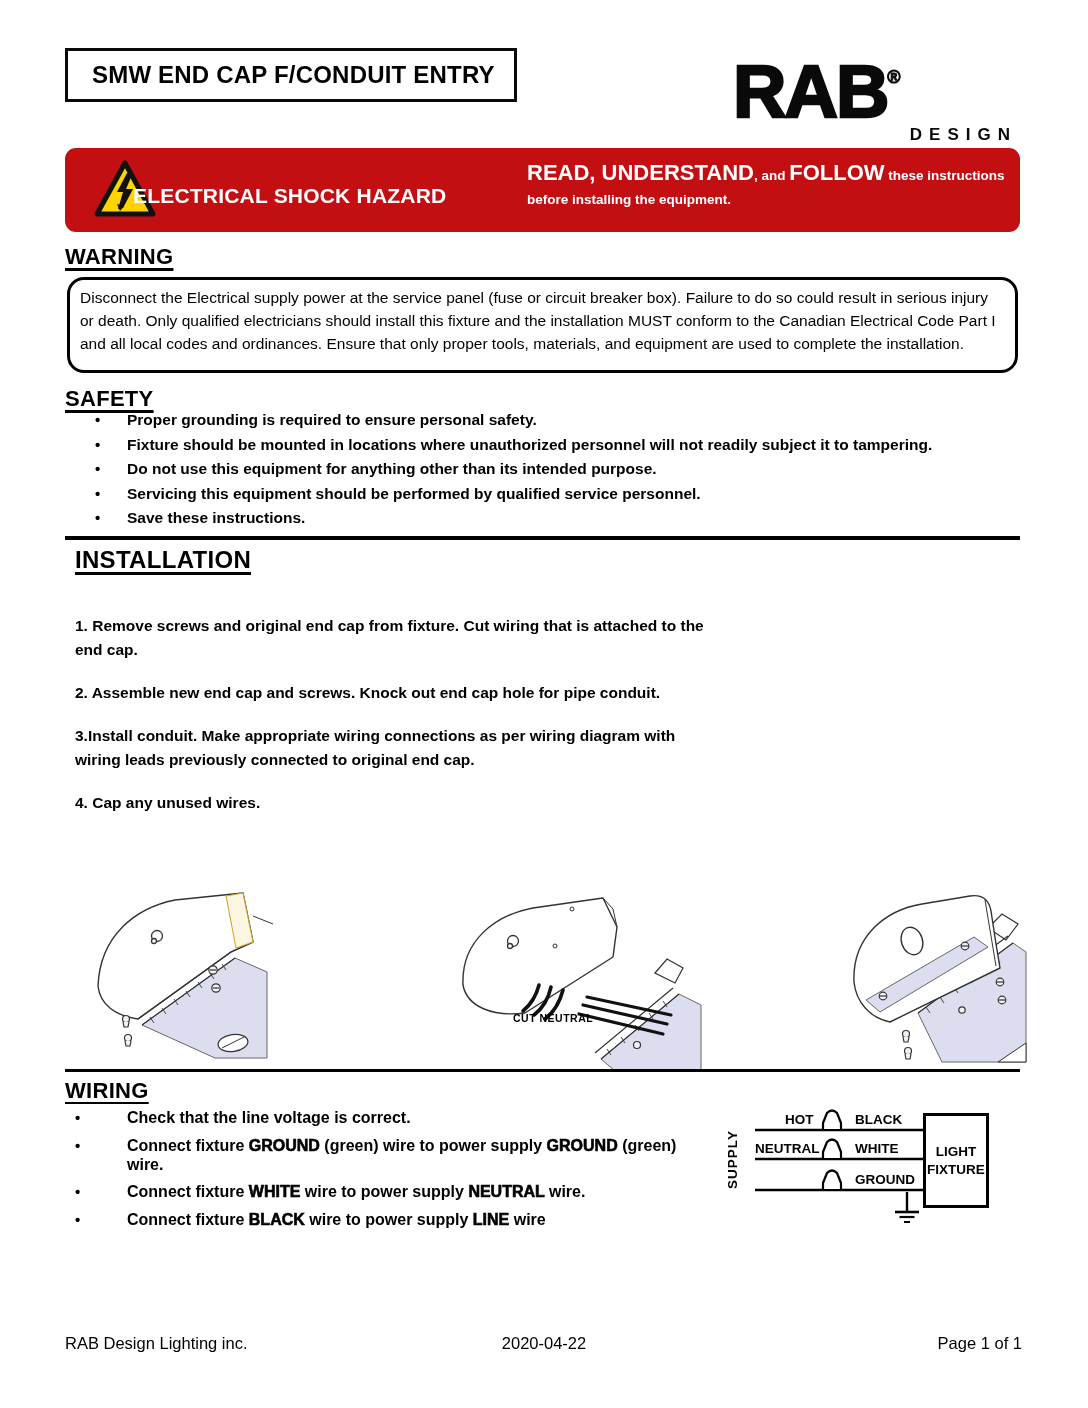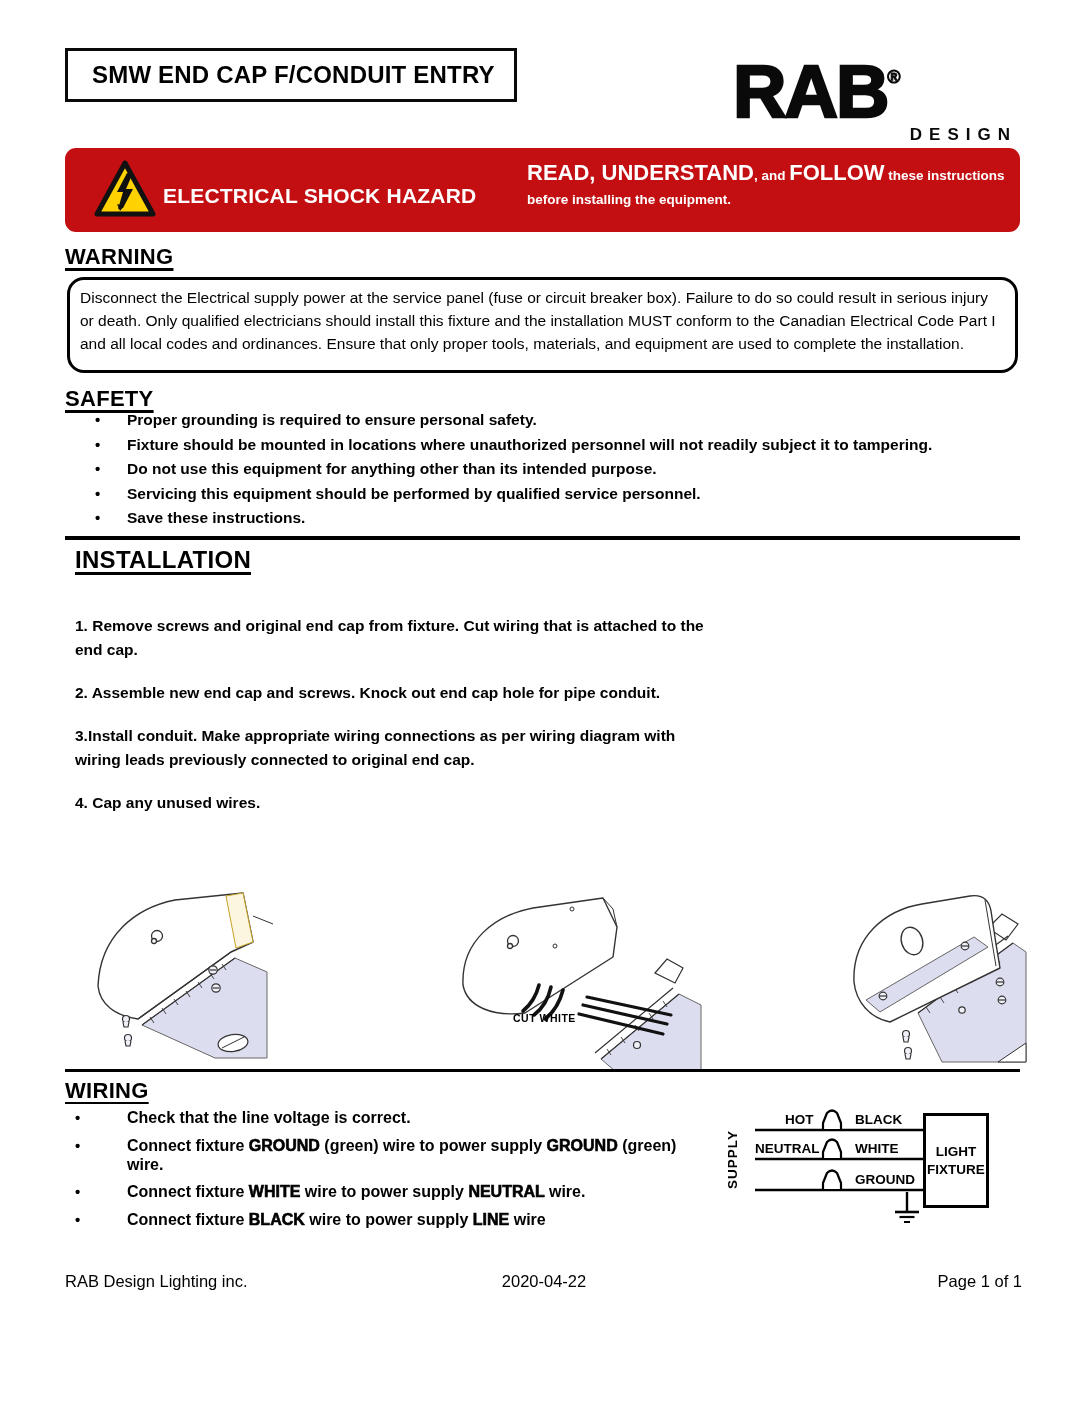--- a/index.html
+++ b/index.html
@@ -15,21 +15,21 @@
   .logo{left:733px;top:40px;width:290px;}
   .logo-main{font-weight:bold;font-size:74px;line-height:74px;letter-spacing:-2px;
              -webkit-text-stroke:2.5px #0a0a0a;color:#0a0a0a;white-space:nowrap;}
   .logo-reg{font-size:18px;-webkit-text-stroke:1px #0a0a0a;vertical-align:34px;letter-spacing:0;}
   .logo-sub{font-weight:bold;font-size:17px;letter-spacing:7px;color:#0a0a0a;
             text-align:right;margin-top:-4px;padding-right:6px;}
 
   
   .banner{left:65px;top:148px;width:955px;height:84px;background:#C40F12;border-radius:11px;color:#fff;}
   .tri{left:28px;top:11px;}
-  .banner-label{left:98px;top:0;height:96px;display:flex;align-items:center;
+  .banner-label{left:68px;top:0;height:96px;display:flex;align-items:center;
                 font-weight:bold;font-size:21px;letter-spacing:.2px;}
   .banner-right{left:462px;top:12px;width:485px;line-height:26px;}
   .b-big{font-weight:bold;font-size:22px;}
   .b-small{font-weight:bold;font-size:13.5px;}
   .banner-right .line2{display:block;font-weight:bold;font-size:13.5px;line-height:16px;margin-top:3px;}
 
   
   .h{font-weight:bold;font-size:22px;letter-spacing:.3px;text-decoration:underline;
      text-decoration-thickness:3px;text-underline-offset:4px;}
   .h-warning{left:65px;top:244px;}
@@ -68,21 +68,21 @@
   .dlabel{position:absolute;font-weight:bold;font-size:13.5px;white-space:nowrap;}
   .supply{left:-12px;top:62px;transform:rotate(-90deg);letter-spacing:1px;}
   .l-hot{left:70px;top:22px;}   .l-black{left:140px;top:22px;}
   .l-neutral{left:40px;top:51px;} .l-white{left:140px;top:51px;}
   .l-ground{left:140px;top:82px;}
   .fixture-box{position:absolute;left:208px;top:23px;width:66px;height:95px;border:3px solid #000;
                box-sizing:border-box;display:flex;flex-direction:column;justify-content:center;
                align-items:center;font-weight:bold;font-size:13.5px;line-height:18px;}
 
   
-  .foot{top:1272px;font-size:16.5px;}
+  .foot{top:1334px;font-size:16.5px;}
   .foot-company{left:65px;}
   .foot-date{left:0;width:1088px;text-align:center;}
   .foot-page{right:66px;}
 </style>
 </head>
 <body>
 
 <div class="page">
 
   <div class="abs title-box">
@@ -169,21 +169,21 @@
       <path d="M146,166 L224,101 L246,112 L246,178 L160,178 Z" fill="#DDDDF0" stroke="#666" stroke-width="1"></path>
       <path d="M140,160 L218,95 M146,166 L224,101" stroke="#333" stroke-width="1.2" fill="none"></path>
       <path d="M152,156 l4,6 M166,144 l4,6 M180,132 l4,6 M194,120 l4,6 M208,108 l4,6" stroke="#333" stroke-width=".9"></path>
       <g stroke="#111" stroke-width="3.2" stroke-linecap="round">
         <path d="M132,104 L216,122"></path>
           <path d="M128,112 L212,131"></path>
           <path d="M124,121 L208,141"></path>
       </g>
       <circle cx="182" cy="152" r="3.5" fill="#f0f0f8" stroke="#333" stroke-width="1.2"></circle>
     </svg>
-    <span class="abs cutlbl">CUT WHITE</span>
+    <span class="abs cutlbl">CUT NEUTRAL</span>
   </div>
 
   <svg class="abs fig fig3" viewBox="0 0 182 184">
     <path d="M138,42 L152,28 L168,38 L156,54 Z" fill="#fff" stroke="#333" stroke-width="1.2"></path>
     <path d="M68,127 L163,57 L176,66 L176,176 L92,176 Z" fill="#DDDDF0" stroke="#666" stroke-width="1"></path>
     <path d="M148,176 L176,157 L176,176 Z" fill="#fff" stroke="#333" stroke-width="1"></path>
     <path d="M62,120 L158,50 M68,127 L163,57" stroke="#333" stroke-width="1.2" fill="none"></path>
     <path d="M76,121 l4,6 M90,111 l4,6 M104,101 l4,6 M118,91 l4,6 M132,81 l4,6 M146,71 l4,6" stroke="#333" stroke-width=".9"></path>
     <g stroke="#333" stroke-width="1.2" fill="#f0f0f8">
       <circle cx="150" cy="96" r="3.8"></circle>

